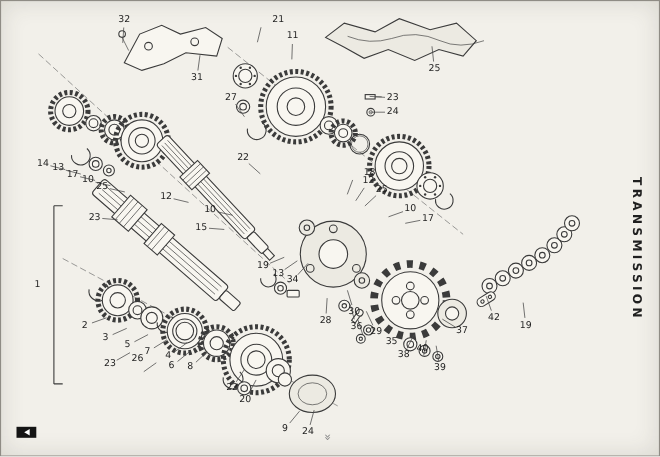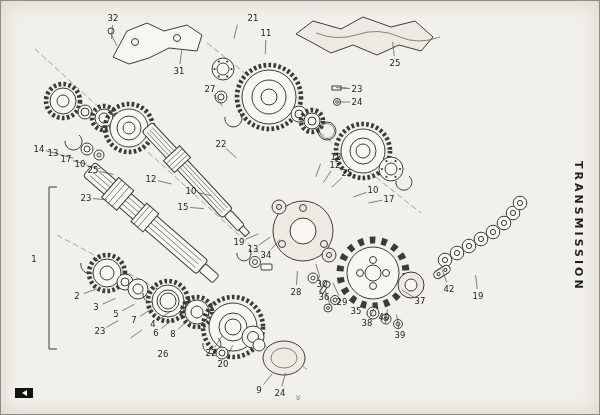--- a/index.html
+++ b/index.html
@@ -427,21 +427,21 @@
       <span class="callout" style="left: 265px; top: 254px;">34</span>
       <span class="callout" style="left: 33px; top: 258px;">1</span>
       <span class="callout" style="left: 76px; top: 295px;">2</span>
       <span class="callout" style="left: 95px; top: 306px;">3</span>
       <span class="callout" style="left: 115px; top: 313px;">5</span>
       <span class="callout" style="left: 133px; top: 319px;">7</span>
       <span class="callout" style="left: 152px; top: 323px;">4</span>
       <span class="callout" style="left: 155px; top: 332px;">6</span>
       <span class="callout" style="left: 172px; top: 333px;">8</span>
       <span class="callout" style="left: 99px; top: 330px;">23</span>
-      <span class="callout" style="left: 124px; top: 353px; margin-left: 38px;">26</span>
+      <span class="callout" style="left: 124px; top: 325px;">26</span>
       <span class="callout" style="left: 295px; top: 291px;">28</span>
       <span class="callout" style="left: 321px; top: 283px;">30</span>
       <span class="callout" style="left: 323px; top: 296px;">36</span>
       <span class="callout" style="left: 341px; top: 301px;">29</span>
       <span class="callout" style="left: 331px; top: 310px; margin-left: 24px;">35</span>
       <span class="callout" style="left: 366px; top: 322px;">38</span>
       <span class="callout" style="left: 383px; top: 316px;">40</span>
       <span class="callout" style="left: 399px; top: 334px;">39</span>
       <span class="callout" style="left: 419px; top: 300px;">37</span>
       <span class="callout" style="left: 448px; top: 288px;">42</span>

